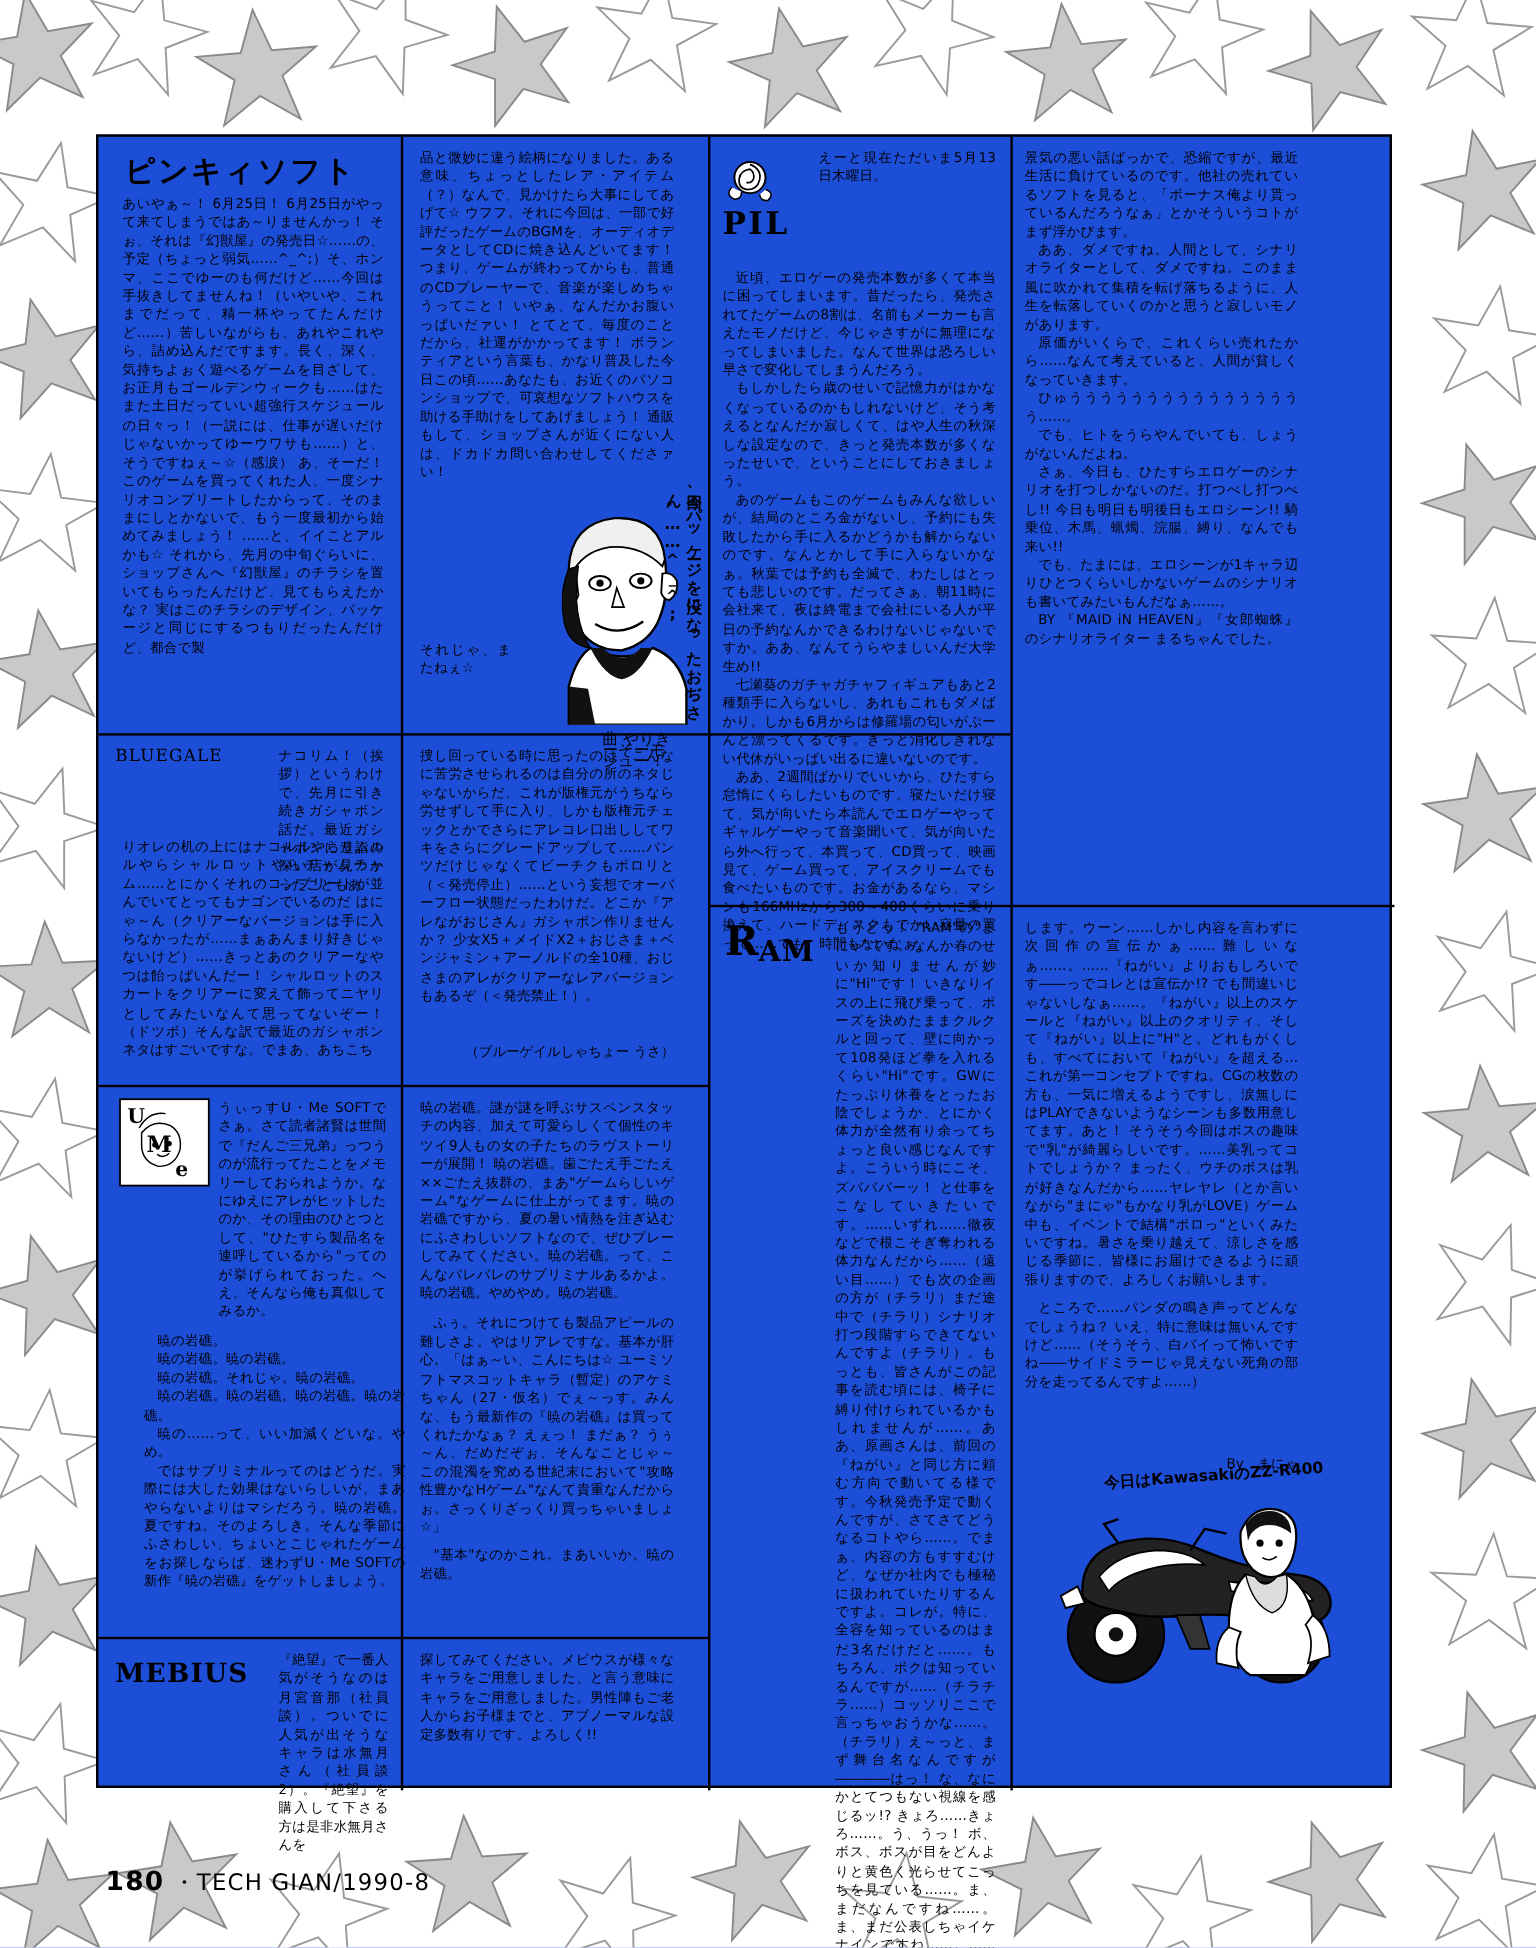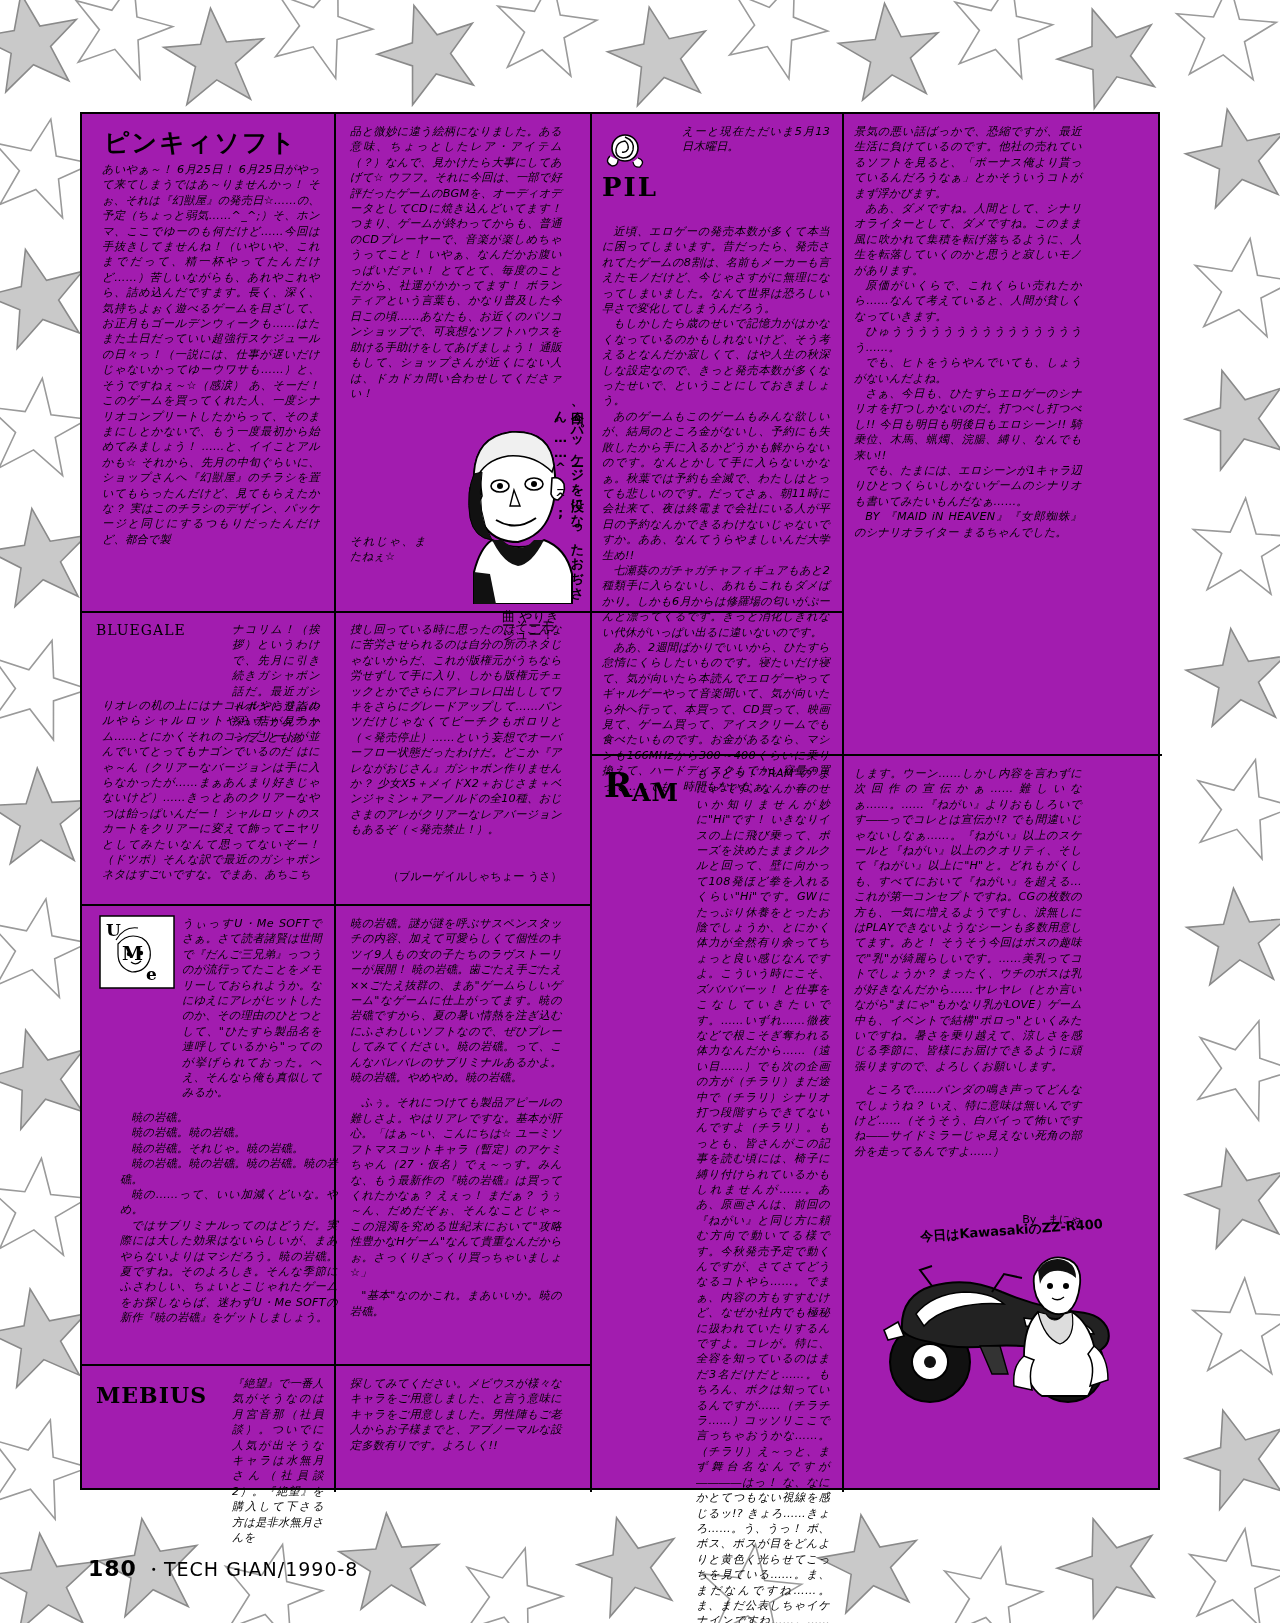--- a/index.html
+++ b/index.html
@@ -8,32 +8,32 @@
     background:#ffffff;
     font-family:"DejaVu Sans","Liberation Sans",sans-serif;
     position:relative;
     overflow:hidden;
   }
   
   #star-bg{position:absolute;left:0;top:0;width:1280px;height:1623px;z-index:0;}
   
   #page-frame{
     position:absolute;left:80px;top:112px;width:1080px;height:1378px;
-    background:#a21caf;border:2px solid #000;z-index:2;box-sizing:border-box;
+    background:#1d4ed8;border:2px solid #000;z-index:2;box-sizing:border-box;
   }
   .hrule{position:absolute;background:#000;height:2px;}
   .vrule{position:absolute;background:#000;width:2px;}
 
   .blk{position:absolute;box-sizing:border-box;}
   .jp{
     font-family:"DejaVu Sans","Liberation Sans",sans-serif;
     font-size:11.2px;line-height:15.4px;text-align:justify;
     color:#000;letter-spacing:0.2px;
   }
-  .jp p{margin:0 0 0 0;text-indent:0;font-style:italic;}
+  .jp p{margin:0 0 0 0;text-indent:0;}
   .jp p.ind{text-indent:1em;}
   .sec-title{
     font-weight:bold;color:#000;
   }
   #t-pinky{font-size:25px;letter-spacing:2px;}
   #t-bluegale{font-size:14px;letter-spacing:1px;font-family:"DejaVu Serif","Liberation Serif",serif;font-weight:normal;}
   #t-mebius{font-size:22px;letter-spacing:1px;font-family:"DejaVu Serif","Liberation Serif",serif;font-weight:bold;}
   .dropcap{
     font-family:"DejaVu Serif","Liberation Serif",serif;
     font-weight:bold;font-size:34px;line-height:34px;

